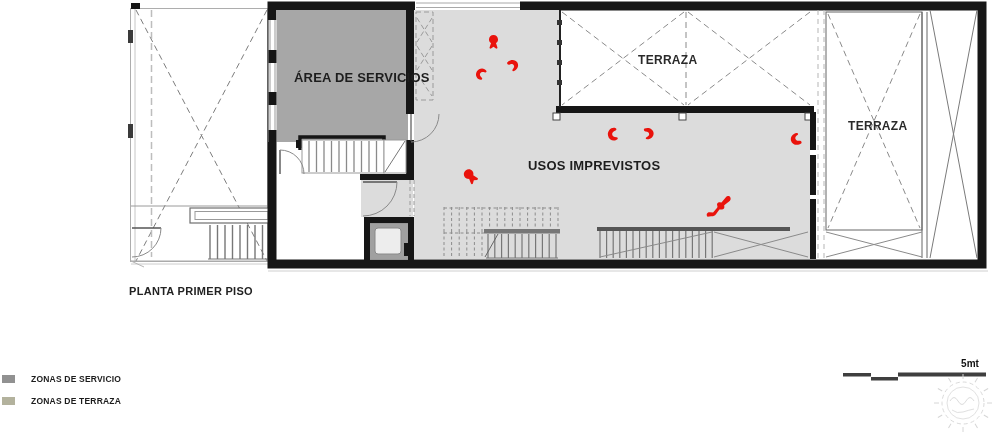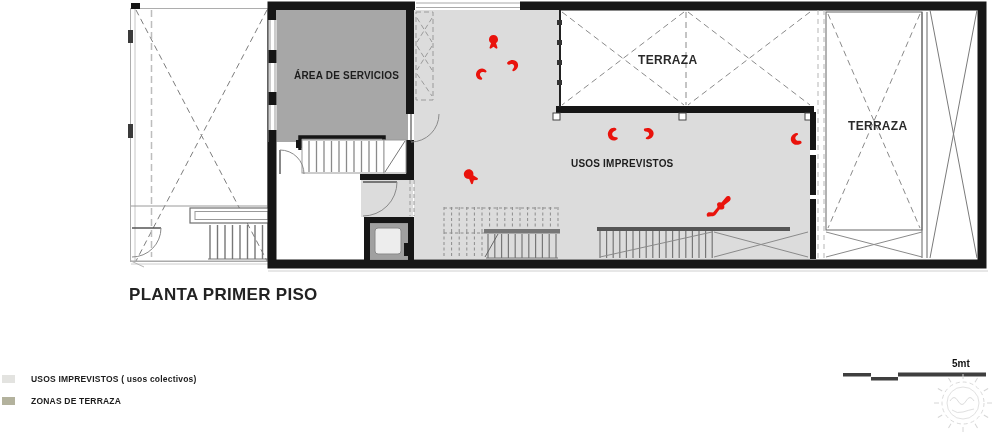--- a/index.html
+++ b/index.html
@@ -1,28 +1,28 @@
 <!DOCTYPE html>
 <html><head>
 <meta charset="utf-8">
 <style>
   html,body{margin:0;padding:0;background:#fff;}
   .stage{position:relative;width:1000px;height:436px;background:#fff;overflow:hidden;
          font-family:"Liberation Sans","DejaVu Sans",sans-serif;color:#1f1f1f;}
   .stage svg.plan{position:absolute;left:0;top:0;}
   .lbl{position:absolute;font-weight:bold;color:#1d1d1d;white-space:nowrap;}
-  .lbl.room{font-size:10px;letter-spacing:.2px;}
+  .lbl.room{font-size:13px;letter-spacing:.2px;}
   .lbl.terr{font-size:12px;letter-spacing:.3px;color:#2a2a2a;}
-  .plan-title{position:absolute;left:129px;top:285px;font-weight:bold;font-size:17px;
+  .plan-title{position:absolute;left:129px;top:285px;font-weight:bold;font-size:11px;
               letter-spacing:.3px;color:#222;text-align:right;}
   .legend{position:absolute;left:2px;top:374px;}
   .legend-row{position:relative;height:22px;display:flex;align-items:flex-start;}
   .legend-swatch{width:13px;height:8px;margin-top:1px;flex:0 0 13px;}
   .legend-label{margin-left:16px;font-weight:bold;font-size:8.5px;letter-spacing:.2px;color:#1c1c1c;}
-  .scale-label{position:absolute;left:952px;top:358px;width:36px;text-align:left;
+  .scale-label{position:absolute;left:952px;top:358px;width:36px;text-align:center;
                font-weight:bold;font-size:10px;color:#111;}
   .fig{position:absolute;pointer-events:none;}
 </style>
 </head>
 <body>
 
 <div class="stage">
 
   <svg class="plan" width="1000" height="436" viewBox="0 0 1000 436">
 
@@ -215,28 +215,28 @@
         <line x1="963" y1="379" x2="963" y2="374" transform="rotate(330 963 403)"></line>
       </g>
       <path d="M950 401 q4 -7 8 0 t8 0 t8 0" stroke="#dcdcdc"></path>
       <path d="M952 410 q5 4 11 2 t11 -3" stroke="#e0e0e0"></path>
     </g>
   </svg>
 
   <div class="lbl room" style="left:294px;top:70px;width:92px;text-align:center;">ÁREA DE SERVICIOS</div>
   <div class="lbl terr" style="left:638px;top:53px;width:50px;text-align:center;">TERRAZA</div>
   <div class="lbl terr" style="left:848px;top:119px;width:50px;text-align:center;">TERRAZA</div>
-  <div class="lbl room" style="left:528px;top:158px;width:86px;text-align:center;margin-left:43px;">USOS IMPREVISTOS</div>
+  <div class="lbl room" style="left:528px;top:158px;width:86px;text-align:center;">USOS IMPREVISTOS</div>
 
   <div class="plan-title">PLANTA PRIMER PISO</div>
 
   <div class="legend">
     <div class="legend-row">
-      <span class="legend-swatch" style="background-color: rgb(227, 227, 224);"></span>
-      <span class="legend-label">USOS IMPREVISTOS ( usos colectivos)</span>
+      <span class="legend-swatch" style="background-color: rgb(145, 145, 145);"></span>
+      <span class="legend-label">ZONAS DE SERVICIO</span>
     </div>
     <div class="legend-row">
       <span class="legend-swatch" style="background-color: rgb(179, 178, 157);"></span>
       <span class="legend-label">ZONAS DE TERRAZA</span>
     </div>
   </div>
 
   <div class="scale-label">5mt</div>
 
   <div id="figures-layer">

